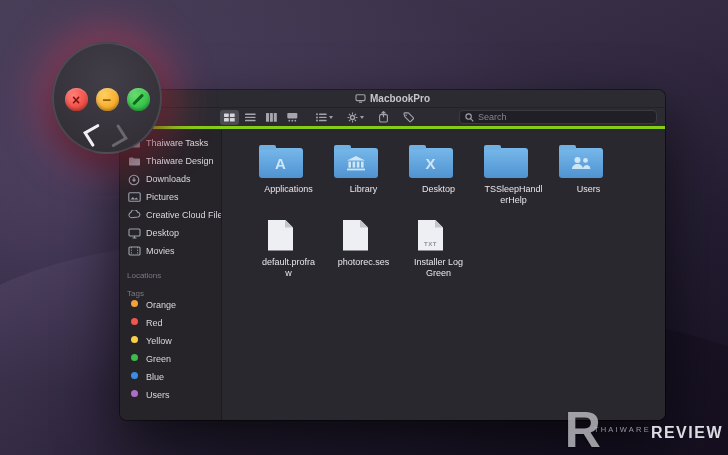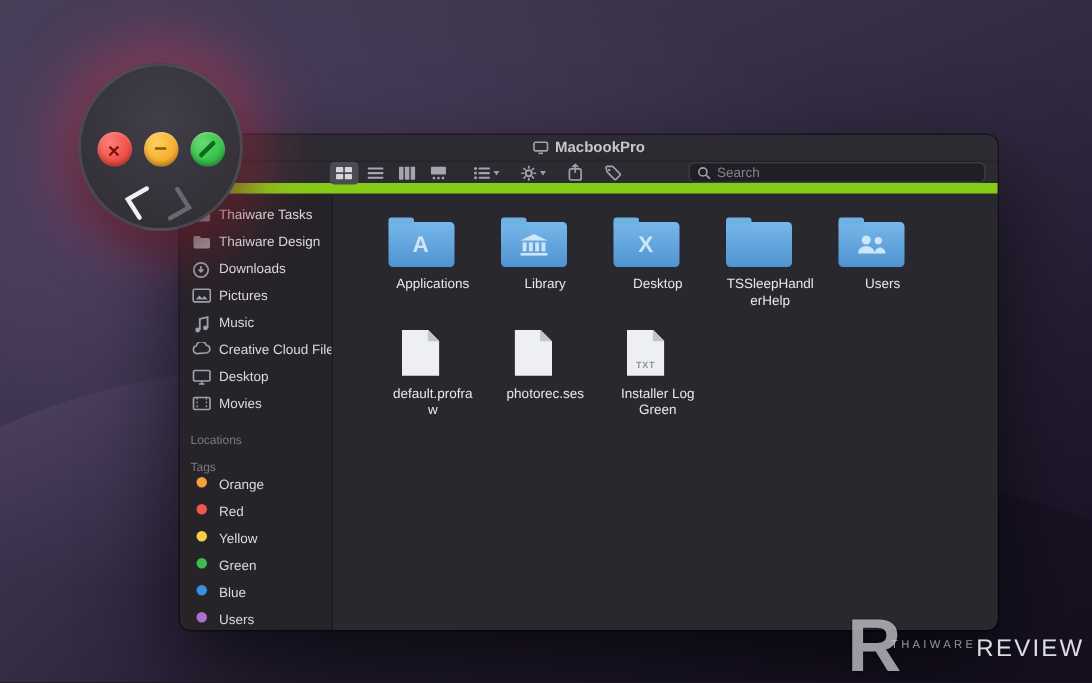--- a/index.html
+++ b/index.html
@@ -19,21 +19,21 @@
 
   
   .finder { position:absolute; left:120px; top:90px; width:545px; height:330px;
     border-radius:7px; background:#2a282f;
     box-shadow:0 24px 60px rgba(0,0,0,.65), 0 0 0 1px rgba(0,0,0,.45); z-index:10; }
 
   .titlebar { height:18px; background:#2d2b32; border-radius:7px 7px 0 0;
     border-bottom:1px solid #232129; display:flex; align-items:center; justify-content:center; }
   .title-wrap { display:flex; align-items:center; gap:4px; font-size:10px; color:#c7c6cc; font-weight:bold; }
 
-  .toolbar { height:21px; background:#2d2b32; border-bottom:7px solid #84cc16;
+  .toolbar { height:21px; background:#2d2b32; border-bottom:3px solid #84cc16;
     display:flex; align-items:center; padding:0 8px; }
   .navbtns { display:flex; gap:12px; align-items:center; }
   .tb-ic { color:#a3a2aa; display:flex; align-items:center; justify-content:center; }
   .tb-ic svg { display:block; }
   .dim { color:#5d5c64; }
   .view-seg { display:flex; gap:2px; margin-left:66px; }
   .tb-btn { width:19px; height:15px; border-radius:3px; display:flex; align-items:center; justify-content:center; color:#a6a5ad; }
   .tb-btn.sel { background:#4c4b53; color:#d6d5db; }
   .tb-drop { display:flex; align-items:center; gap:2px; margin-left:14px; color:#a3a2aa; }
   .caret { width:0; height:0; border-left:2.6px solid transparent; border-right:2.6px solid transparent; border-top:3.2px solid #9d9ca4; }
@@ -90,21 +90,21 @@
   .bub-chevrons { position:absolute; left:0; top:78px; width:100%; }
   .bub-back { position:absolute; left:27px; top:0; color:#f1f1f4; transform:rotate(14deg); }
   .bub-fwd  { position:absolute; left:58px; top:3px; color:#69676f; transform:rotate(14deg); }
 
   
   .watermark { position:absolute; right:5px; bottom:4px; display:flex; align-items:center; z-index:60; }
   .wm-letter { font-size:50px; font-weight:bold; color:rgba(205,205,212,.75); line-height:.85;
     text-shadow:0 1px 2px rgba(0,0,0,.4); }
   .wm-col { display:flex; flex-direction:row; margin-left:-7px; margin-top:8px; }
   .wm-top { font-size:7.5px; letter-spacing:2.2px; color:rgba(205,205,212,.7); }
-  .wm-bottom { font-size:16px; font-weight:normal; letter-spacing:1.5px; color:rgba(238,238,242,.92); line-height:1.05; }
+  .wm-bottom { font-size:16px; font-weight:bold; letter-spacing:1.5px; color:rgba(238,238,242,.92); line-height:1.05; }
 </style>
 </head>
 <body>
 
 <div class="desktop">
   <div class="dune"></div>
   <div class="dune2"></div>
 
   <div class="finder">
 
@@ -245,30 +245,20 @@
       <div class="sb-item">
         <span class="sb-icon">
             <svg width="13" height="10" viewBox="0 0 13 10">
               <rect x="0.8" y="0.8" width="11.4" height="8.4" rx="1" fill="none" stroke="currentColor" stroke-width="1.1"></rect>
               <path d="M2.5 7.6 4.9 5l1.8 1.9 1.5-1.5 2.3 2.2z" fill="currentColor"></path>
             </svg>
           </span>
         <span>Pictures</span>
       </div>
 
-      <div class="sb-item">
-        <span class="sb-icon">
-            <svg width="11" height="12" viewBox="0 0 11 12">
-              <path d="M4.2 10V2.6L9.4 1.4v7.2" fill="none" stroke="currentColor" stroke-width="1.2"></path>
-              <circle cx="2.8" cy="10" r="1.6" fill="currentColor"></circle>
-              <circle cx="8" cy="8.6" r="1.6" fill="currentColor"></circle>
-            </svg>
-          </span>
-        <span>Music</span>
-      </div>
 
       <div class="sb-item">
         <span class="sb-icon">
             <svg width="13" height="9" viewBox="0 0 14 9">
               <path d="M3.6 8A2.9 2.9 0 0 1 3.2 2.3 3.6 3.6 0 0 1 10.2 2a2.7 2.7 0 0 1 .6 5.3z" fill="none" stroke="currentColor" stroke-width="1.1"></path>
             </svg>
           </span>
         <span>Creative Cloud Files</span>
       </div>
 

